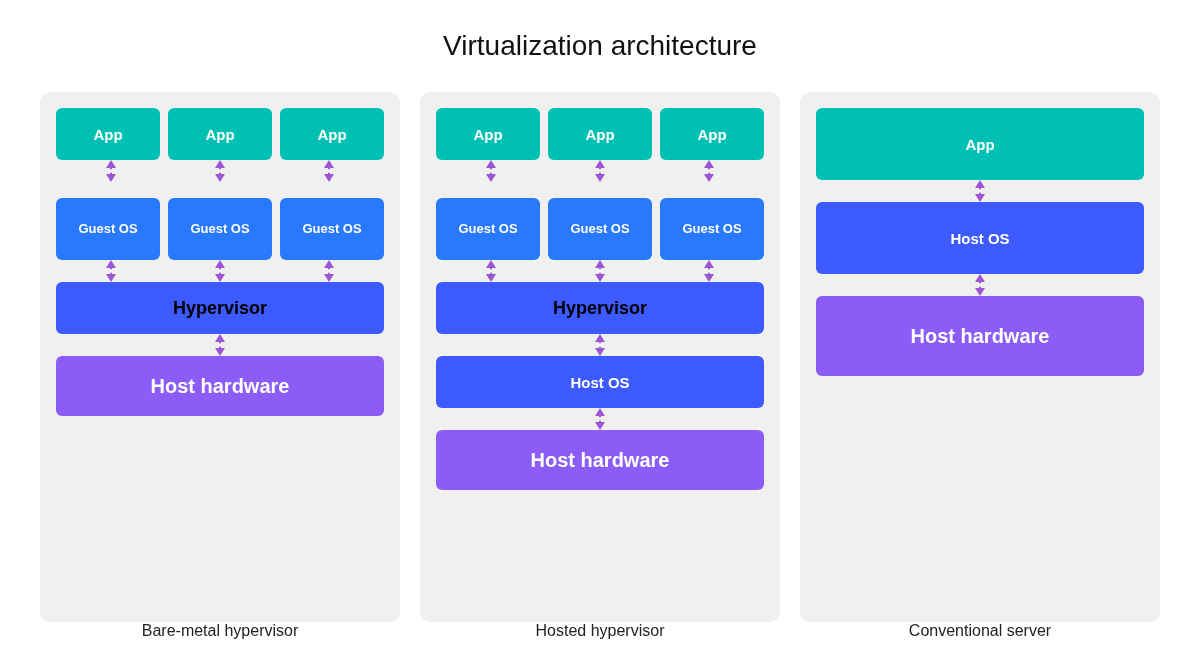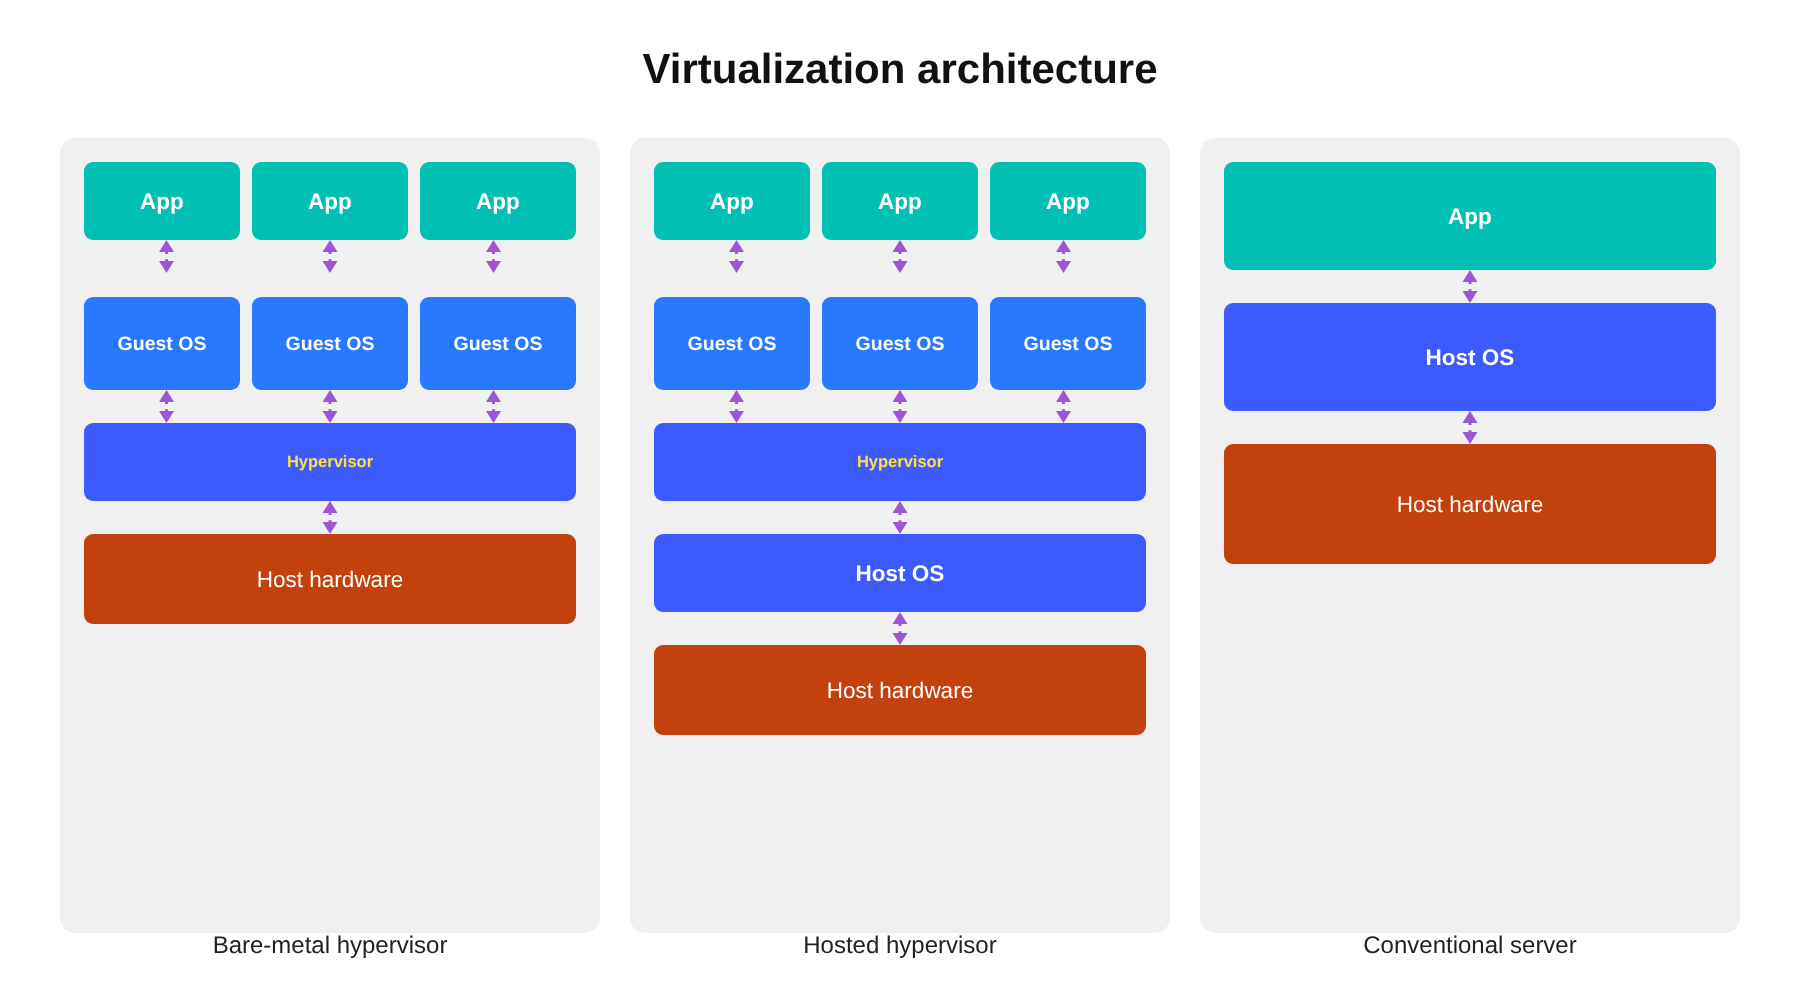--- a/index.html
+++ b/index.html
@@ -8,21 +8,21 @@
       font-family: 'Arial', sans-serif;
       width: 1200px;
       height: 660px;
       display: flex;
       flex-direction: column;
       align-items: center;
       padding: 30px 40px 20px;
     }
     .page-title {
       font-size: 28px;
-      font-weight: 700;
+      font-weight: 400;
       color: #111111;
       margin-bottom: 30px;
       text-align: center;
     }
     .diagrams-row {
       display: flex;
       flex-direction: row;
       gap: 20px;
       width: 100%;
       justify-content: center;
@@ -103,35 +103,35 @@
       display: flex;
       align-items: center;
       justify-content: center;
       text-align: center;
       flex: 1;
       height: 62px;
       line-height: 1.3;
     }
     .layer-box {
       background: #3d5afe;
-      color: #fde047;
-      font-size: 11px;
+      color: #000000;
+      font-size: 18px;
       font-weight: 600;
       border-radius: 6px;
       display: flex;
       align-items: center;
       justify-content: center;
       width: 100%;
       height: 52px;
     }
     .layer-box-hardware {
-      background: #c2410c;
-      color: white;
-      font-size: 15px;
-      font-weight: 400;
+      background: #8b5cf6;
+      color: white;
+      font-size: 20px;
+      font-weight: 700;
       border-radius: 6px;
       display: flex;
       align-items: center;
       justify-content: center;
       width: 100%;
       height: 60px;
     }
     .host-os-box {
       background: #3d5afe;
       color: white;

